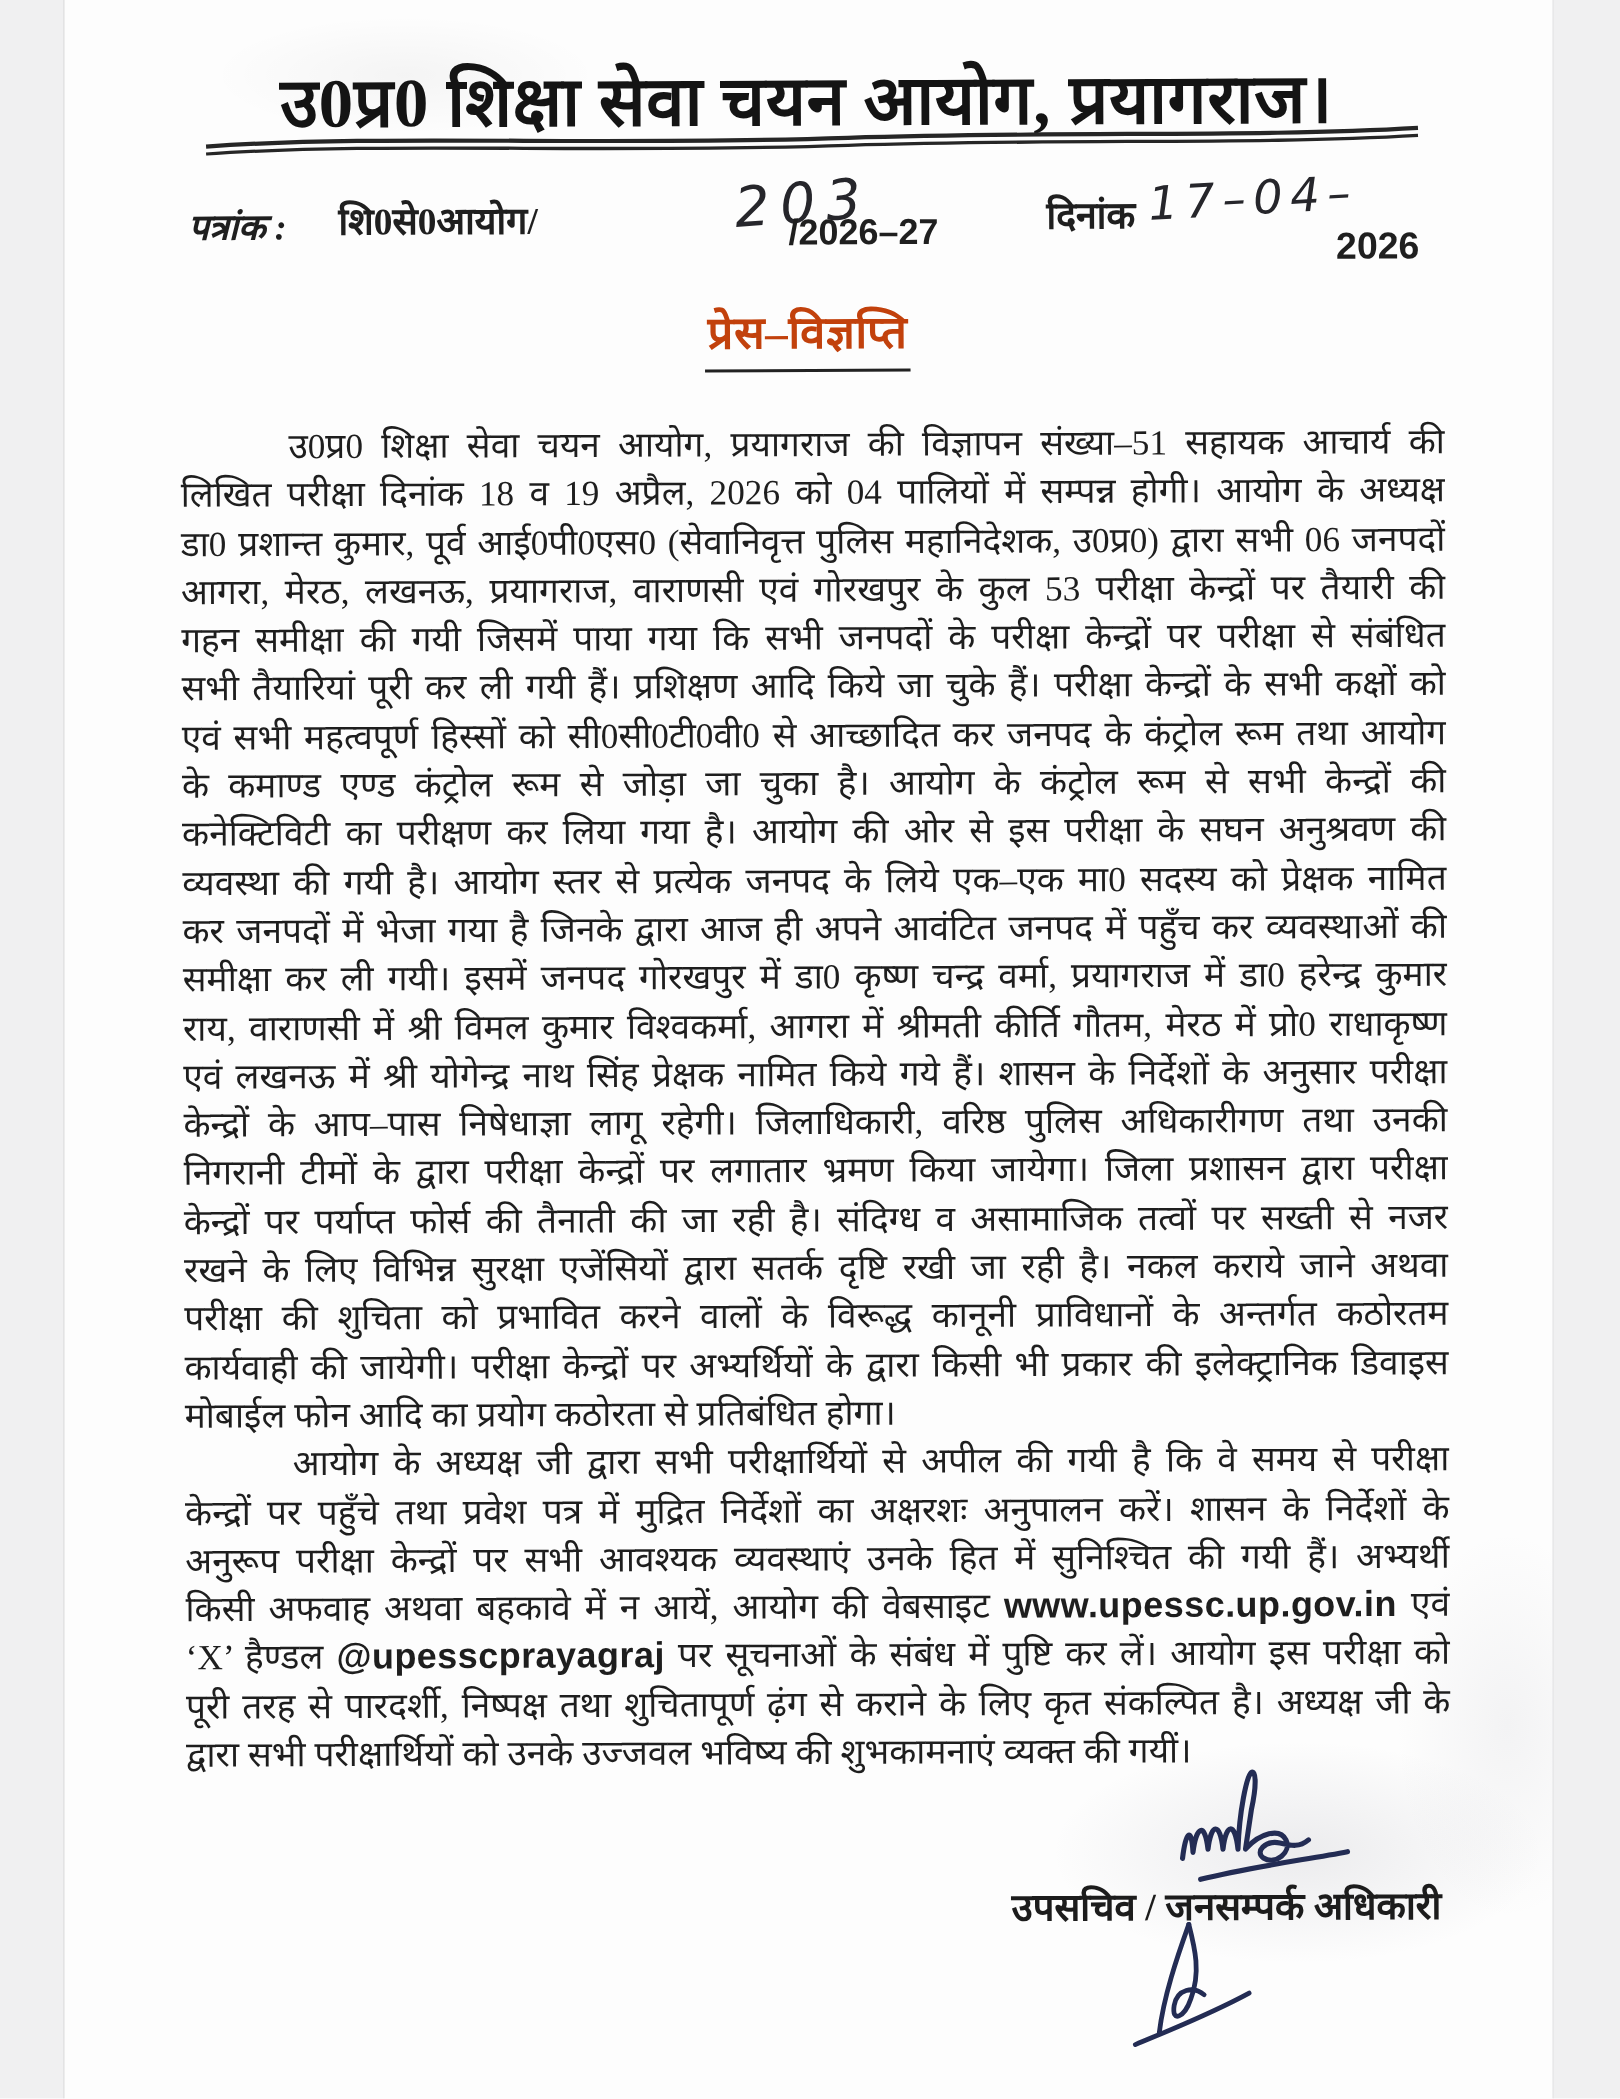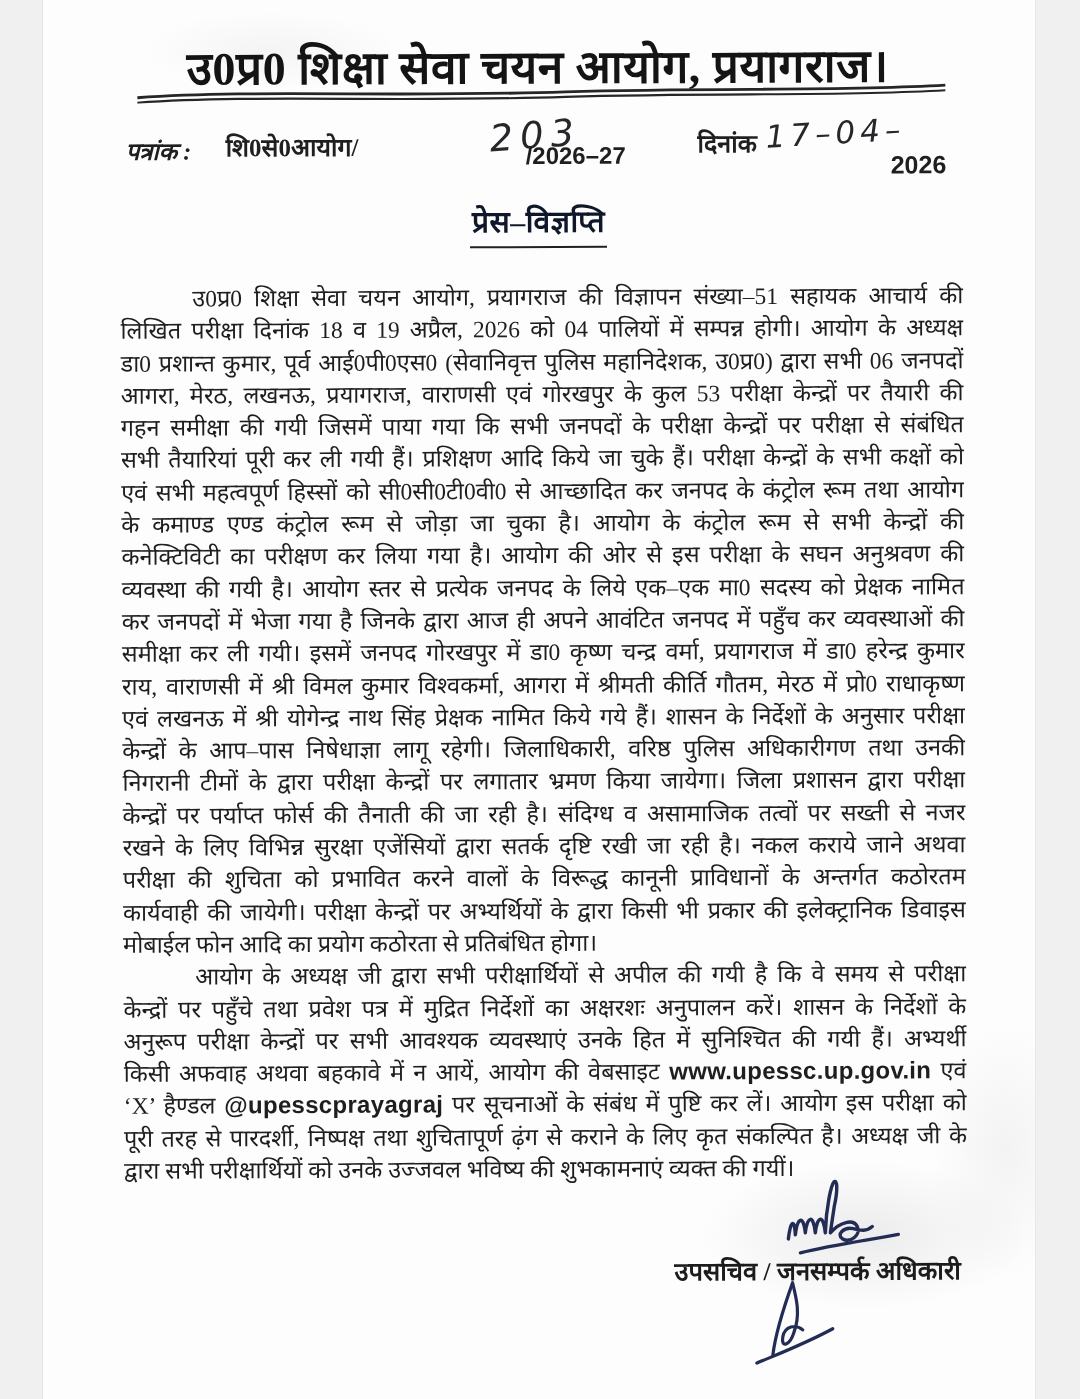--- a/index.html
+++ b/index.html
@@ -33,21 +33,21 @@
   .ref-office{position:absolute;left:228px;top:128px;font-size:25px;font-weight:bold;}
   .hand{font-family:"DejaVu Sans","Liberation Sans",sans-serif;font-style:italic;color:#26262b;}
   .ref-number{position:absolute;left:492px;top:114px;font-size:37px;letter-spacing:7px;transform:rotate(-4deg);}
   .ref-year{position:absolute;left:528px;top:130px;font-size:24px;font-weight:bold;font-family:"Liberation Sans",sans-serif;margin-top:12px;}
   .date-label{position:absolute;left:700px;top:126px;font-size:25px;font-weight:bold;text-align:center;}
   .date-hand{position:absolute;left:768px;top:116px;font-size:31px;letter-spacing:5px;transform:rotate(-3deg);}
   .date-year{position:absolute;left:893px;top:128px;font-size:25px;font-weight:bold;font-family:"Liberation Sans",sans-serif;margin-top:24px;}
 
   .press-heading-wrap{position:absolute;left:44px;width:993px;top:200px;text-align:center;}
   .press-heading{
-    display:inline-block;font-size:30px;font-weight:bold;color:#0f172a;
+    display:inline-block;font-size:30px;font-weight:bold;color:#c2410c;
     border-bottom:2.5px solid #222;padding:0 2px 5px 2px;letter-spacing:.5px;
   }
 
   .press-body{position:absolute;left:122px;top:281px;width:843px;font-size:23.5px;color:#1e1e1e;}
   .line{
     height:32.3px;line-height:32.3px;white-space:nowrap;overflow:hidden;
     text-align:justify;text-align-last:justify;
   }
   .line.first{padding-left:72px;}
   .line.last{text-align-last:left;}

